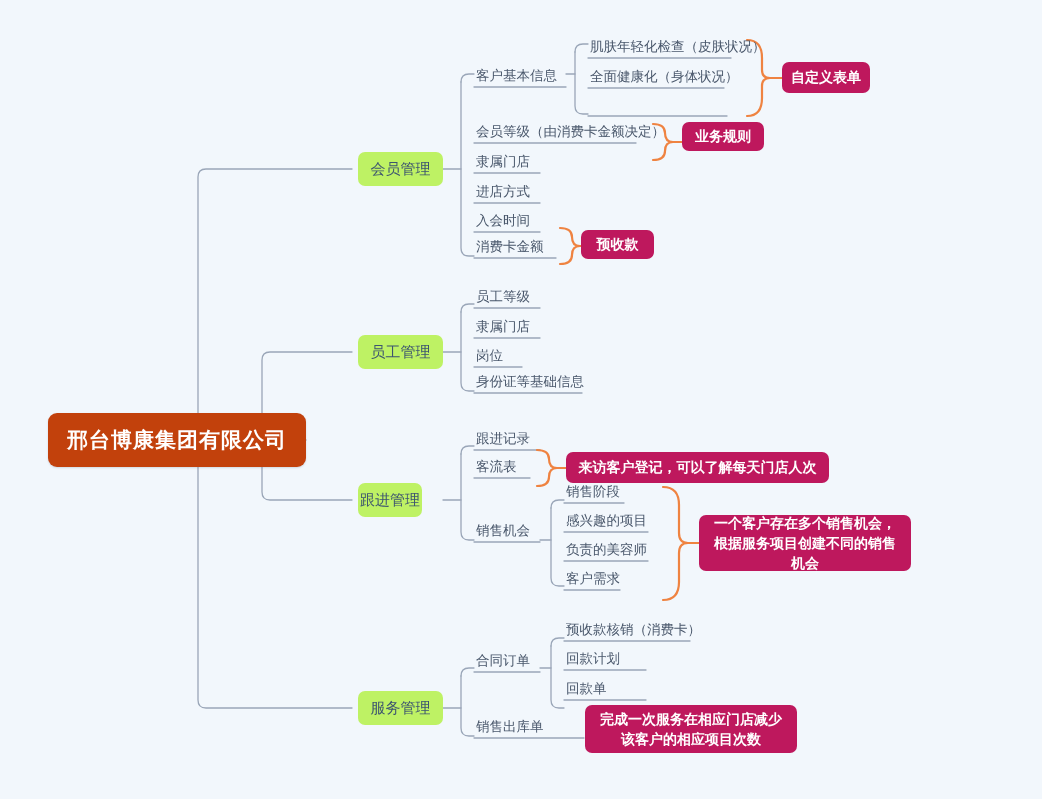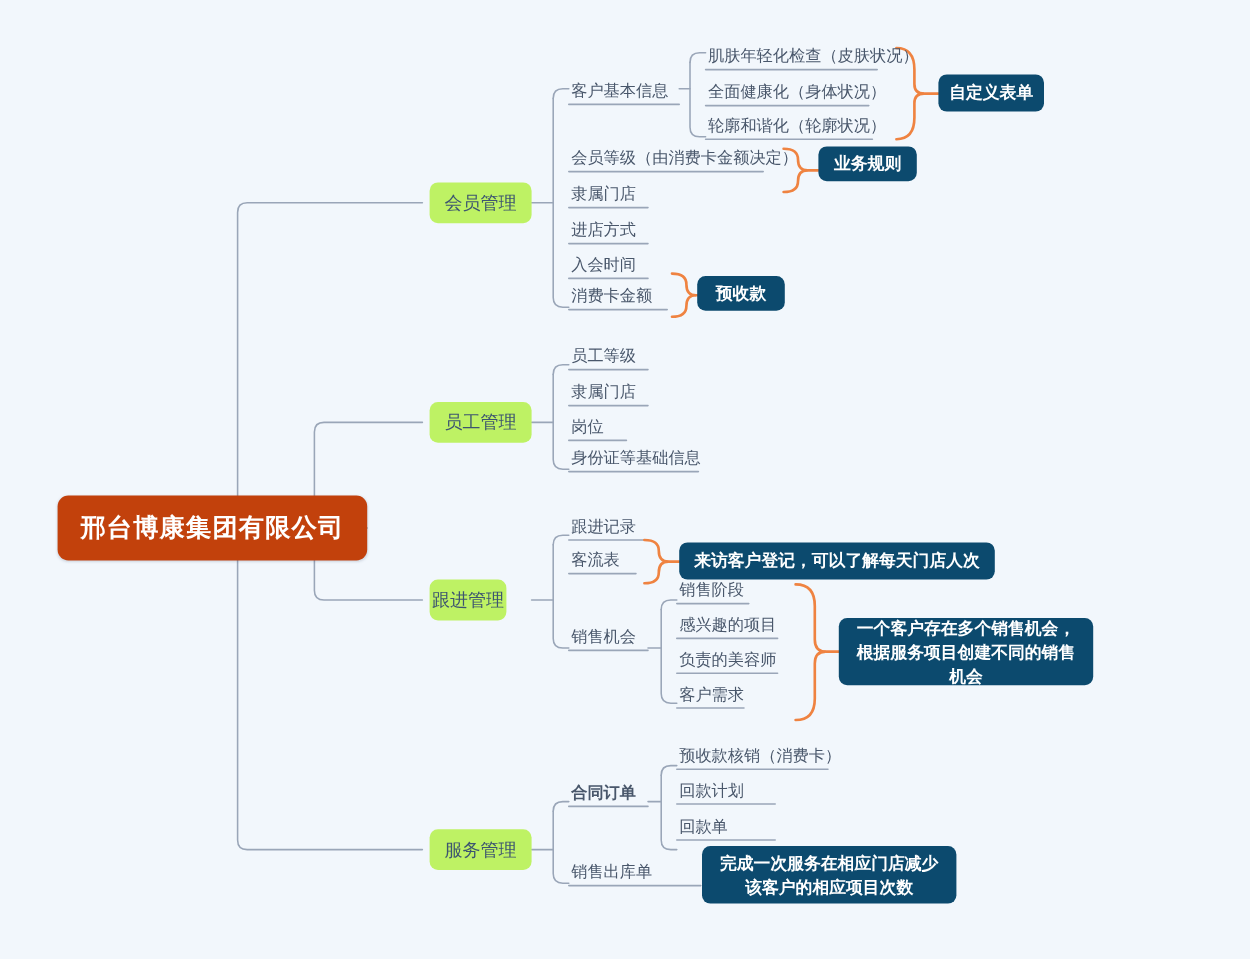--- a/index.html
+++ b/index.html
@@ -55,21 +55,21 @@
     color: #49576b;
     font-size: 13.5px;
     display: flex;
     align-items: flex-end;
     padding-bottom: 2px;
     box-sizing: border-box;
   }
   .leaf span.txt { display: inline-block; }
   
   .callout {
-    background: #0c4a6e;
+    background: #be185d;
     color: #ffffff;
     border-radius: 7px;
     font-size: 14px;
     font-weight: bold;
     display: flex;
     align-items: center;
     justify-content: center;
     text-align: center;
     line-height: 1.35;
     padding: 6px 12px;
@@ -221,23 +221,20 @@
   <div class="node leaf" style="left:476px; top:233px; height:25px;">
     <span class="txt">消费卡金额</span>
   </div>
 
   <div class="node leaf" style="left:590px; top:33px; height:25px;">
     <span class="txt">肌肤年轻化检查（皮肤状况）</span>
   </div>
   <div class="node leaf" style="left:590px; top:63px; height:25px;">
     <span class="txt">全面健康化（身体状况）</span>
   </div>
-  <div class="node leaf" style="left:590px; top:91px; height:25px;">
-    <span class="txt">轮廓和谐化（轮廓状况）</span>
-  </div>
 
   <div class="node leaf" style="left:476px; top:283px; height:25px;">
     <span class="txt">员工等级</span>
   </div>
   <div class="node leaf" style="left:476px; top:313px; height:25px;">
     <span class="txt">隶属门店</span>
   </div>
   <div class="node leaf" style="left:476px; top:342px; height:25px;">
     <span class="txt">岗位</span>
   </div>
@@ -261,21 +258,21 @@
   <div class="node leaf" style="left:566px; top:507px; height:25px;justify-content:flex-end;">
     <span class="txt">感兴趣的项目</span>
   </div>
   <div class="node leaf" style="left:566px; top:536px; height:25px;">
     <span class="txt">负责的美容师</span>
   </div>
   <div class="node leaf" style="left:566px; top:565px; height:25px;">
     <span class="txt">客户需求</span>
   </div>
 
-  <div class="node leaf" style="left:476px; top:647px; height:25px;font-weight:bold;">
+  <div class="node leaf" style="left:476px; top:647px; height:25px;">
     <span class="txt">合同订单</span>
   </div>
   <div class="node leaf" style="left:476px; top:713px; height:25px;">
     <span class="txt">销售出库单</span>
   </div>
 
   <div class="node leaf" style="left:566px; top:616px; height:25px;">
     <span class="txt">预收款核销（消费卡）</span>
   </div>
   <div class="node leaf" style="left:566px; top:645px; height:25px;">

